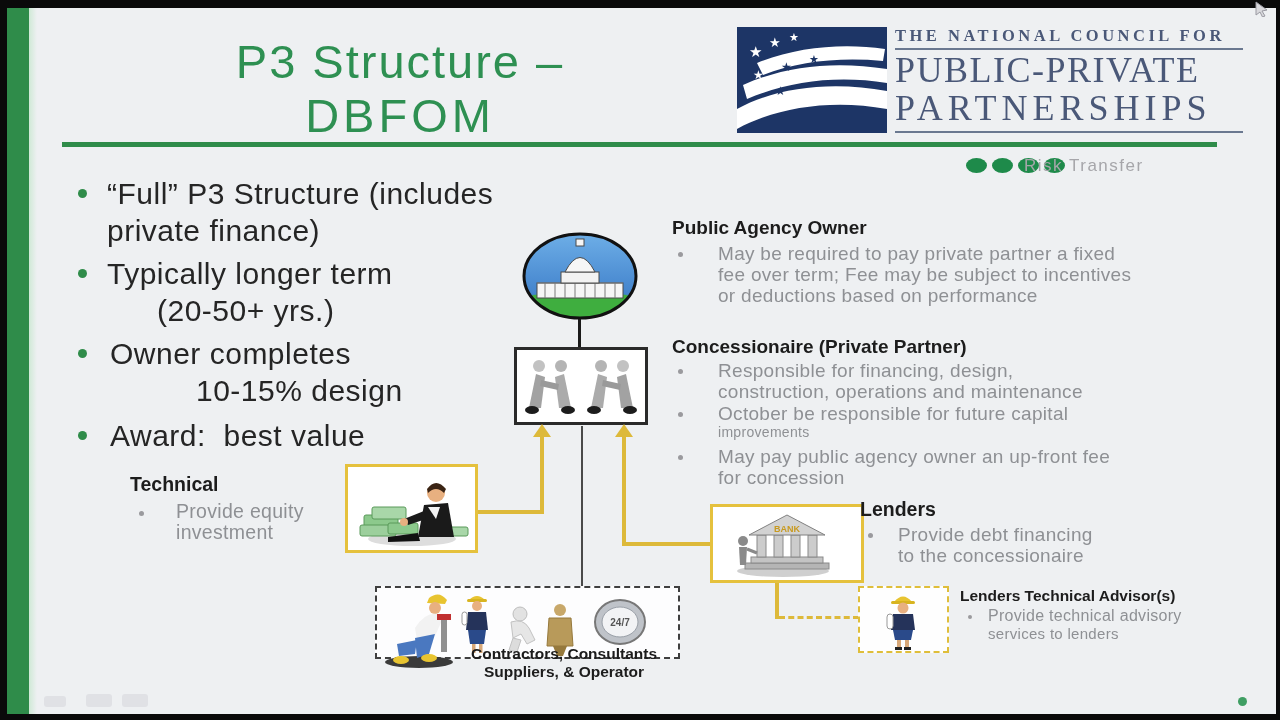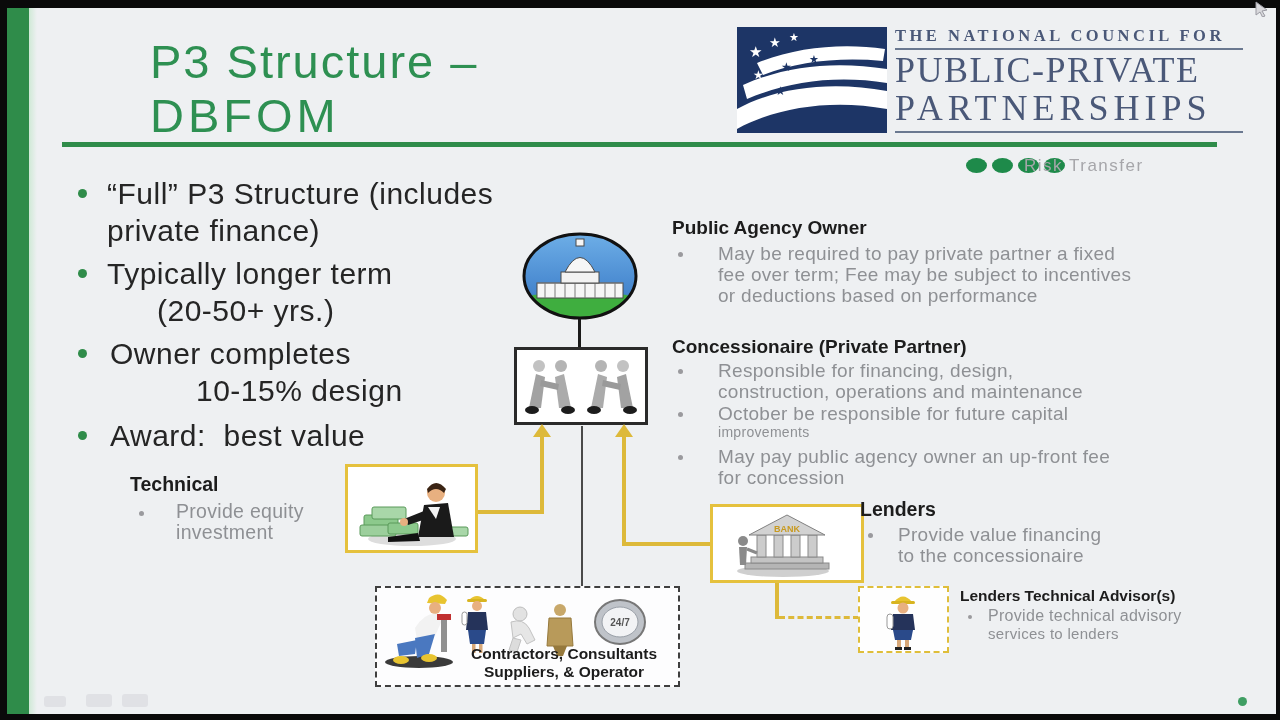--- a/index.html
+++ b/index.html
@@ -3,21 +3,21 @@
 <meta charset="utf-8">
 <style>
   html,body{margin:0;padding:0;}
   #stage{position:relative;width:1280px;height:720px;background:#0a0a0a;overflow:hidden;
          font-family:"Liberation Sans",sans-serif;}
   .abs{position:absolute;}
   .t{position:absolute;white-space:pre;}
   .slide{left:7px;top:8px;width:1269px;height:706px;background:#eef0f2;}
   .greenbar{left:7px;top:8px;width:22px;height:706px;background:#2f8c4a;}
   .mintstrip{left:29px;top:8px;width:8px;height:706px;background:linear-gradient(to right,#cfe9d6,#eef0f2);}
-  .title-line{left:150px;width:500px;color:#2e9052;font-size:47px;letter-spacing:2px;}
+  .title-line{left:150px;width:500px;text-align:center;color:#2e9052;font-size:47px;letter-spacing:2px;}
   .green-rule{left:62px;top:142px;width:1155px;height:5px;background:#2f8c4a;}
   .logo-text{left:895px;top:26px;width:348px;color:#4a5878;font-family:"Liberation Serif",serif;}
   .logo-tag{font-size:16.5px;font-weight:bold;letter-spacing:3.5px;line-height:20px;}
   .logo-rule{height:2px;background:#6a7890;margin:2px 0 1px 0;}
   .logo-name1{font-size:36px;line-height:39px;letter-spacing:1.5px;}
   .logo-name2{font-size:36px;line-height:37px;letter-spacing:5px;}
   .riskdot{width:21px;height:15px;border-radius:50%;background:#1e8a4a;display:inline-block;margin-right:5px;}
   .risklabel{color:#a6a6aa;font-size:17px;letter-spacing:1.5px;}
   .bigdot{width:9px;height:9px;border-radius:50%;background:#2f8c4a;}
   .big{font-size:30px;color:#252525;letter-spacing:.5px;}
@@ -196,21 +196,21 @@
       <rect x="95" y="28" width="9" height="22" fill="#cccccc" stroke="#8a8a8a" stroke-width="1"></rect>
       <path d="M36 28 L74 8 L112 28 Z" fill="#d2d2d2" stroke="#808080" stroke-width="1"></path>
       <text x="74" y="25" font-size="9" font-weight="bold" fill="#c89a20" text-anchor="middle">BANK</text>
       <circle cx="30" cy="34" r="5" fill="#8a8a8a"></circle>
       <path d="M26 40 L34 40 L33 58 L27 58 Z" fill="#8a8a8a"></path>
       <path d="M34 42 L44 46" stroke="#8a8a8a" stroke-width="3"></path>
     </svg>
   </div>
   <div class="t h" style="left:860px;top:498px;font-size:19.5px;">Lenders</div>
   <div class="abs sdot" style="left:868px;top:533px;"></div>
-  <div class="t gray" style="left:898px;top:524px;font-size:19px;">Provide value financing</div>
+  <div class="t gray" style="left:898px;top:524px;font-size:19px;">Provide debt financing</div>
   <div class="t gray" style="left:898px;top:545px;font-size:19px;">to the concessionaire</div>
 
   <div class="abs" style="left:858px;top:586px;width:91px;height:67px;background:#fefefe;border:2px dashed #dfbe3a;box-sizing:border-box;">
     <svg width="87" height="63" viewBox="0 0 87 63">
       <path d="M34 14 Q43 3 52 14 Z" fill="#e8c430"></path>
       <rect x="31" y="13" width="24" height="3" rx="1.5" fill="#d8b420"></rect>
       <circle cx="43" cy="20" r="5.5" fill="#e8b080"></circle>
       <path d="M33 26 L53 26 L55 42 L31 42 Z" fill="#25335a"></path>
       <rect x="27" y="26" width="6" height="15" rx="3" fill="#fff" stroke="#999" stroke-width="1"></rect>
       <path d="M33 42 L53 42 L51 52 L35 52 Z" fill="#2a4a8a"></path>
@@ -218,21 +218,21 @@
       <rect x="45" y="52" width="4" height="8" fill="#d8a878"></rect>
       <rect x="35" y="59" width="7" height="3" fill="#222"></rect>
       <rect x="44" y="59" width="7" height="3" fill="#222"></rect>
     </svg>
   </div>
   <div class="t h" style="left:960px;top:587px;font-size:15.5px;">Lenders Technical Advisor(s)</div>
   <div class="abs sdot" style="left:968px;top:615px;width:4px;height:4px;"></div>
   <div class="t gray" style="left:988px;top:607px;font-size:16px;">Provide technical advisory</div>
   <div class="t gray" style="left:988px;top:625px;font-size:15px;">services to lenders</div>
 
-  <div class="abs" style="left:375px;top:586px;width:305px;height:101px;background:#fdfdfe;border:2px dashed #3f3f3f;box-sizing:border-box;">
+  <div class="abs" style="left:375px;top:586px;width:305px;height:73px;background:#fdfdfe;border:2px dashed #3f3f3f;box-sizing:border-box;">
     <svg width="301" height="97" viewBox="0 0 301 97">
 
       <ellipse cx="42" cy="74" rx="34" ry="6" fill="#3a3a3a"></ellipse>
       <path d="M52 10 Q62 2 70 12 L68 16 L50 15 Z" fill="#e8c430"></path>
       <circle cx="58" cy="20" r="6" fill="#e8b080"></circle>
       <path d="M38 40 Q48 24 60 26 L66 30 L58 48 L40 52 Z" fill="#f2f2f2"></path>
       <path d="M38 50 L58 46 L52 66 L40 70 Z" fill="#4a78c0"></path>
       <path d="M20 56 L40 52 L38 66 L22 68 Z" fill="#4a78c0"></path>
       <rect x="64" y="30" width="6" height="34" fill="#909090"></rect>
       <rect x="60" y="26" width="14" height="6" fill="#c03030"></rect>

